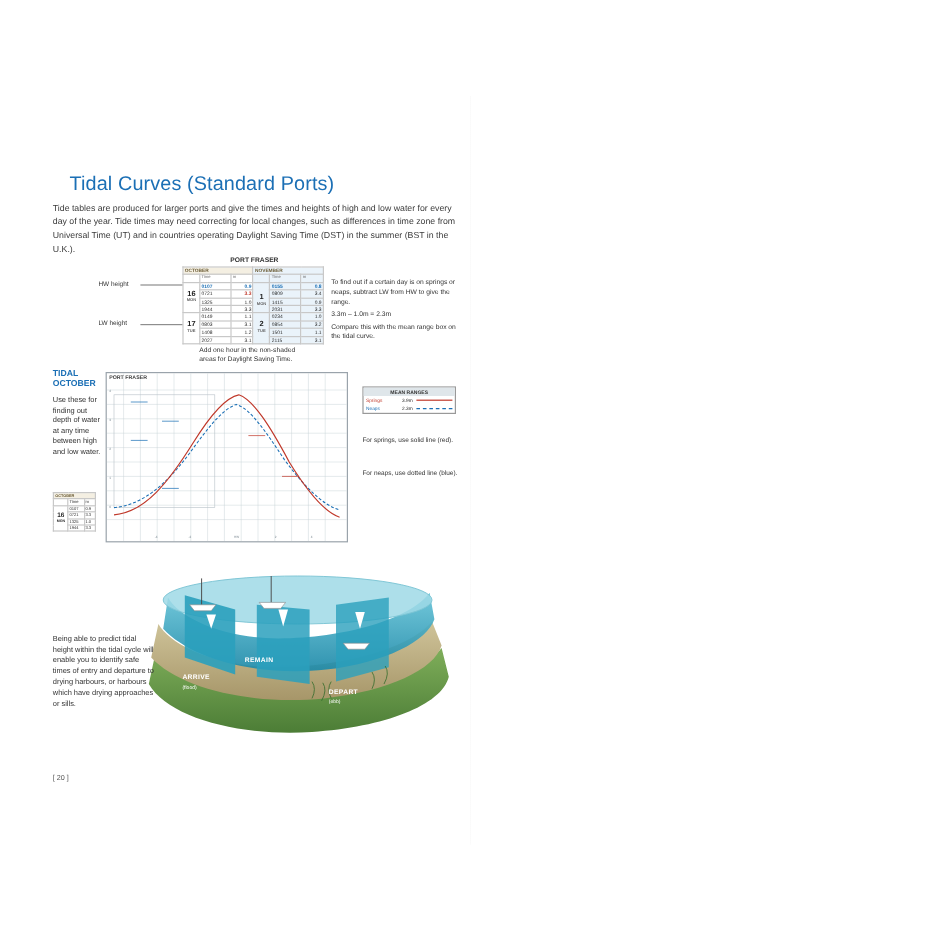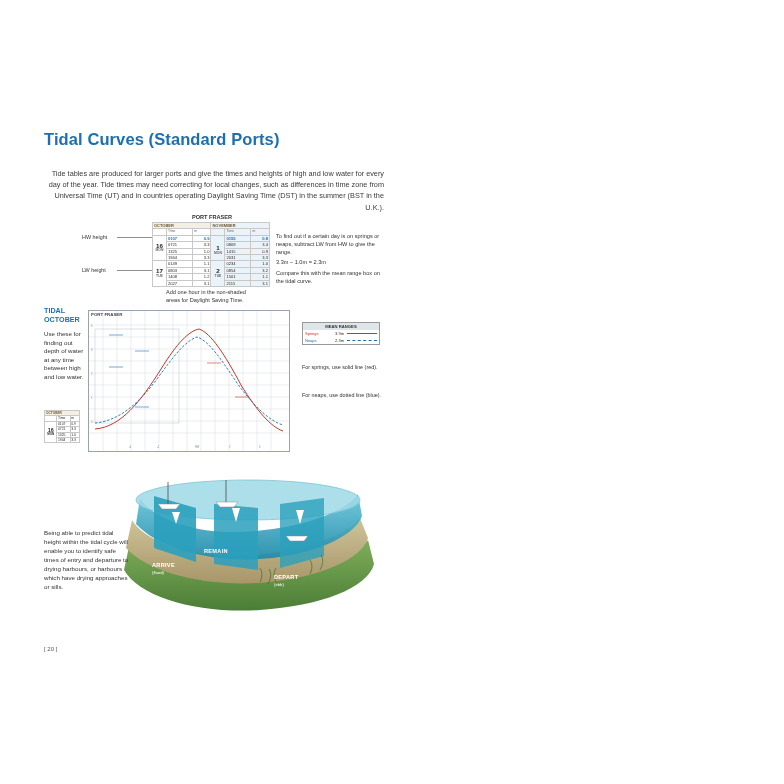--- a/index.html
+++ b/index.html
@@ -5,28 +5,28 @@
   html,body{margin:0;padding:0;background:#ffffff;}
   body{width:784px;height:784px;font-family:"Liberation Sans",sans-serif;color:#2a2a2a;overflow:hidden;}
   .spread{position:absolute;left:0;top:0;width:784px;height:784px;background:#fff;}
   .page{position:absolute;top:0;height:784px;background:#fff;}
   .page-left{left:0;width:392px;}
   .page-right{left:392px;width:392px;}
   .gutter{position:absolute;left:391px;top:80px;width:2px;height:624px;background:linear-gradient(to right,#f2f2f2,#e8e8e8);}
   .edge-mark{position:absolute;left:17px;top:118px;width:1px;height:26px;background:#cfcfcf;}
 
   h1.title{
-    position:absolute;font-size:16.5px;font-weight:bold;color:#1b6fb5;
-    letter-spacing:.1px;margin:0;
+    position:absolute;font-size:16.5px;font-weight:normal;color:#1b6fb5;
+    letter-spacing:.1px;margin:14px;
   }
   #title-left{left:44px;top:130px;}
 
   .intro{
     position:absolute;left:44px;top:168px;width:340px;
-    font-size:7.3px;line-height:11.2px;color:#3a3a3a;text-align:right;
+    font-size:7.3px;line-height:11.2px;color:#3a3a3a;text-align:left;
   }
 
   
   .tt-wrap{position:absolute;left:152px;top:214px;width:120px;}
   .tt-caption{font-size:5.6px;font-weight:bold;text-align:center;color:#333;margin-bottom:2px;}
   table.tt{border-collapse:collapse;font-size:4.1px;width:118px;background:#fff;}
   table.tt td,table.tt th{border:.4px solid #c8c8c8;padding:0 1px;line-height:5.4px;}
   .tt .mon{background:#f4efe2;font-size:4px;font-weight:bold;color:#6a5b34;text-align:left;}
   .tt .day{font-weight:bold;font-size:6.2px;color:#222;text-align:center;width:11px;}
   .tt .sub{font-size:3.4px;color:#666;}

